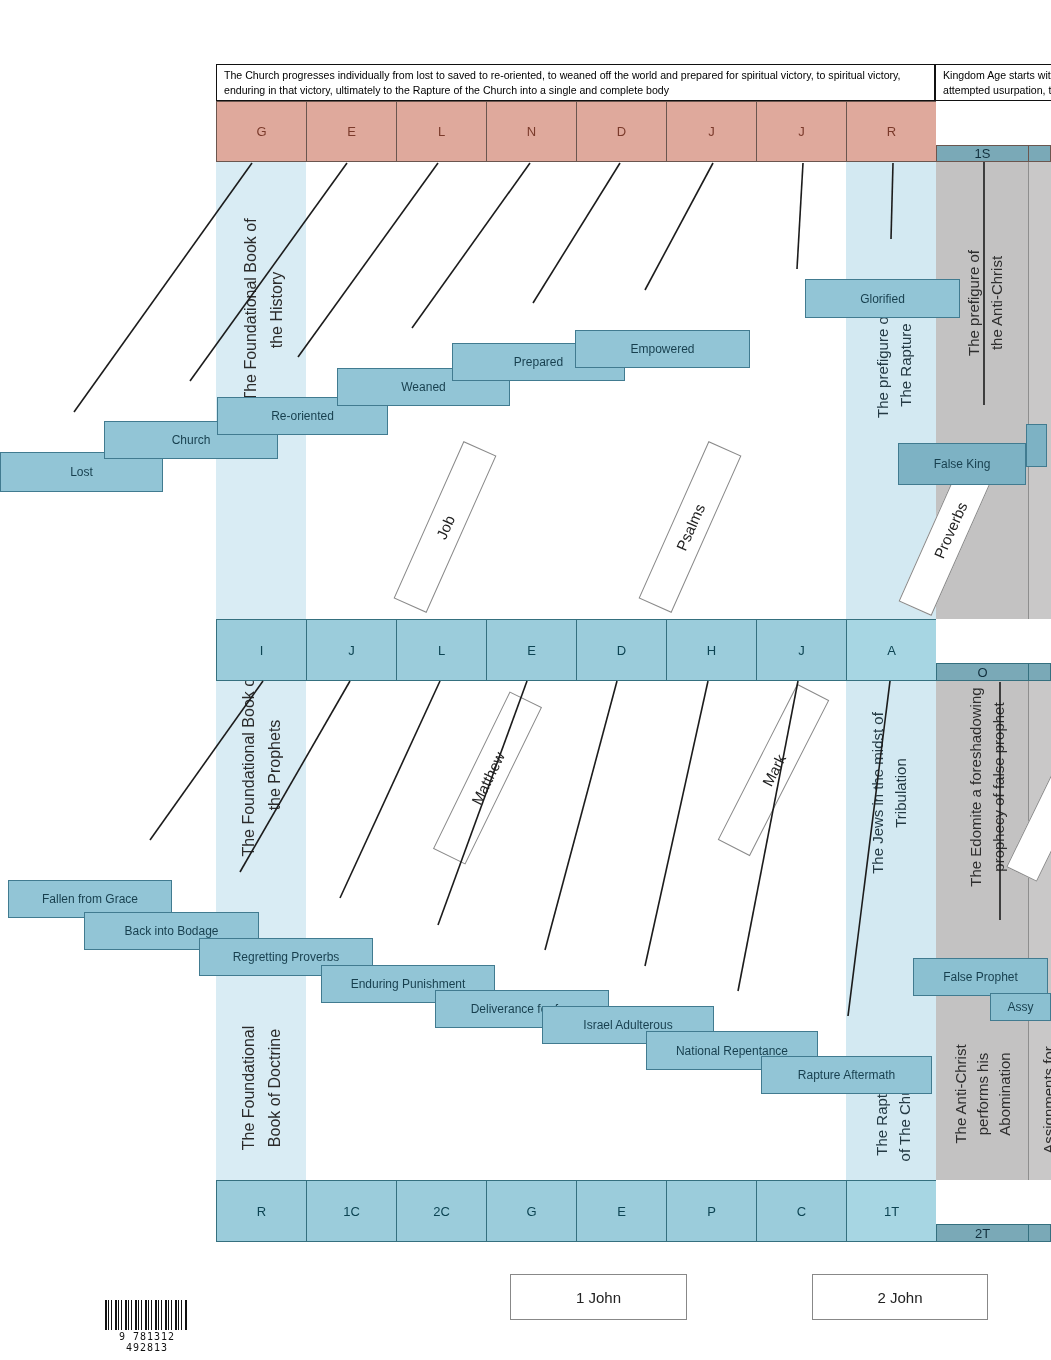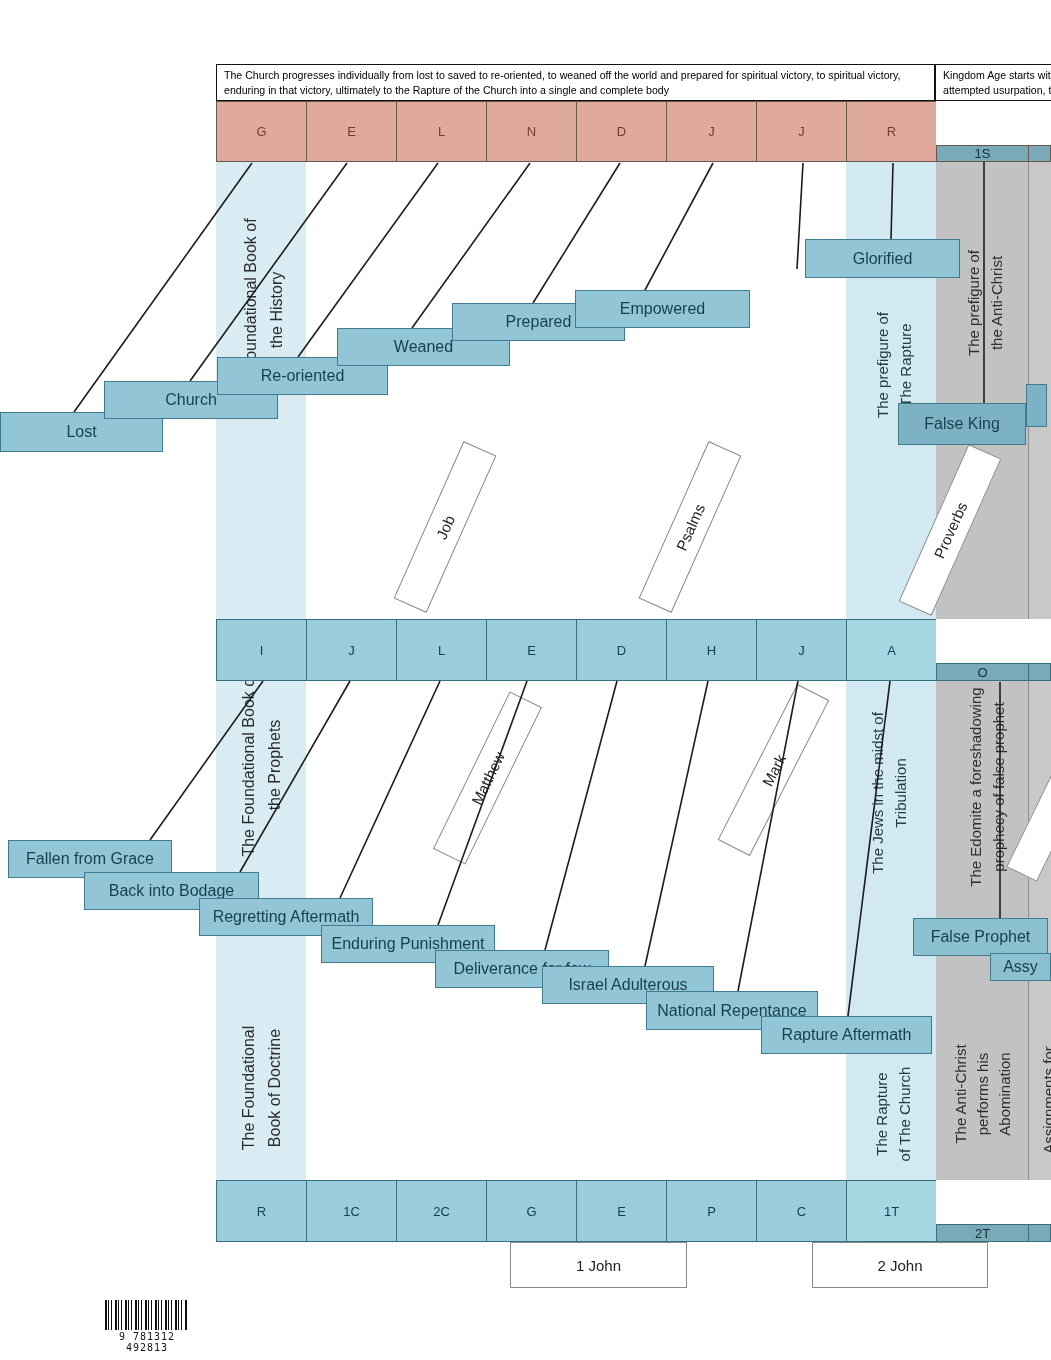--- a/index.html
+++ b/index.html
@@ -17,30 +17,30 @@
   .row{position:absolute;left:216px;display:flex;z-index:3;}
   .cell{box-sizing:border-box;display:flex;align-items:center;justify-content:center;
         font-size:13px;}
   .row.pink .cell{background:#dfa99c;border:1px solid #6b564f;border-right:none;color:#7a3a2b;}
   .row.pink .cell:last-child{border-right:1px solid #6b564f;}
   .row.bluish .cell{background:#9bccdb;border:1px solid #35707f;border-right:none;color:#0d4453;}
   .row.bluish .cell:last-child{border-right:1px solid #35707f;}
   .cell.dark{background:#7aa9b7 !important;color:#12303e !important;margin-top:44px;}
   .cell.lighter{background:#a7d6e3 !important;}
   .step{position:absolute;box-sizing:border-box;background:#92c5d6;border:1px solid #417b90;
-        display:flex;align-items:center;justify-content:center;color:#173f4e;font-size:16px;z-index:6;}
+        display:flex;align-items:center;justify-content:center;color:#173f4e;font-size:12px;z-index:6;margin-top:40px;}
   .step.sideb{background:#7db2c4;}
   .step.sidec{background:#8bc0d1;}
   .book{position:absolute;box-sizing:border-box;background:#fff;border:1px solid #8a8a8a;
         display:flex;align-items:center;justify-content:center;color:#222;font-size:15px;z-index:4;}
   svg.lines{position:absolute;left:0;top:0;z-index:5;}
   .notebox{position:absolute;box-sizing:border-box;background:#fff;border:1.2px solid #111;
            color:#000;font-size:10.6px;line-height:1.45;padding:3px 7px;z-index:7;}
   .jlabel{position:absolute;box-sizing:border-box;background:#fff;border:1px solid #888;
-          display:flex;align-items:center;justify-content:center;color:#222;font-size:15px;z-index:7;}
+          display:flex;align-items:center;justify-content:center;color:#222;font-size:15px;z-index:7;margin-top:32px;}
   .barcode{position:absolute;left:103px;top:1297px;width:88px;height:48px;background:#fff;z-index:7;}
   .bars{position:absolute;left:2px;top:3px;width:82px;height:30px;
         background:repeating-linear-gradient(90deg,#111 0 2px,#fff 2px 3px,#111 3px 4px,#fff 4px 6px,#111 6px 7px,#fff 7px 10px);}
   .digits{position:absolute;left:0px;top:34px;width:88px;text-align:center;
           font-family:"DejaVu Sans Mono",monospace;font-size:10px;color:#111;letter-spacing:1px;}
 </style>
 </head>
 <body>
 
 <div id="page">
@@ -170,21 +170,21 @@
   <div class="step" style="left:217px;top:357px;width:171px;height:38px">Re-oriented</div>
   <div class="step" style="left:337px;top:328px;width:173px;height:38px">Weaned</div>
   <div class="step" style="left:452px;top:303px;width:173px;height:38px">Prepared</div>
   <div class="step" style="left:575px;top:290px;width:175px;height:38px">Empowered</div>
   <div class="step" style="left:805px;top:239px;width:155px;height:39px">Glorified</div>
   <div class="step sideb" style="left:898px;top:403px;width:128px;height:42px">False King</div>
   <div class="step sideb" style="left:1026px;top:384px;width:21px;height:43px"></div>
 
   <div class="step" style="left:8px;top:840px;width:164px;height:38px">Fallen from Grace</div>
   <div class="step" style="left:84px;top:872px;width:175px;height:38px">Back into Bodage</div>
-  <div class="step" style="left:199px;top:898px;width:174px;height:38px">Regretting Aftermath</div>
+  <div class="step" style="left:199px;top:898px;width:174px;height:38px">Regretting Proverbs</div>
   <div class="step" style="left:321px;top:925px;width:174px;height:38px">Enduring Punishment</div>
   <div class="step" style="left:435px;top:950px;width:174px;height:38px">Deliverance for few</div>
   <div class="step" style="left:542px;top:966px;width:172px;height:38px">Israel Adulterous</div>
   <div class="step" style="left:646px;top:991px;width:172px;height:39px">National Repentance</div>
   <div class="step" style="left:761px;top:1016px;width:171px;height:38px">Rapture Aftermath</div>
   <div class="step sidec" style="left:913px;top:918px;width:135px;height:38px">False Prophet</div>
   <div class="step sidec" style="left:990px;top:953px;width:61px;height:28px">Assy</div>
 
   <div class="notebox" style="left:216px;top:64px;width:719px;height:37px">The Church progresses individually from lost to saved to re-oriented, to weaned off the world and prepared for spiritual victory, to spiritual victory, enduring in that victory, ultimately to the Rapture of the Church into a single and complete body</div>
   <div class="notebox" style="left:935px;top:64px;width:130px;height:37px;white-space:nowrap">

